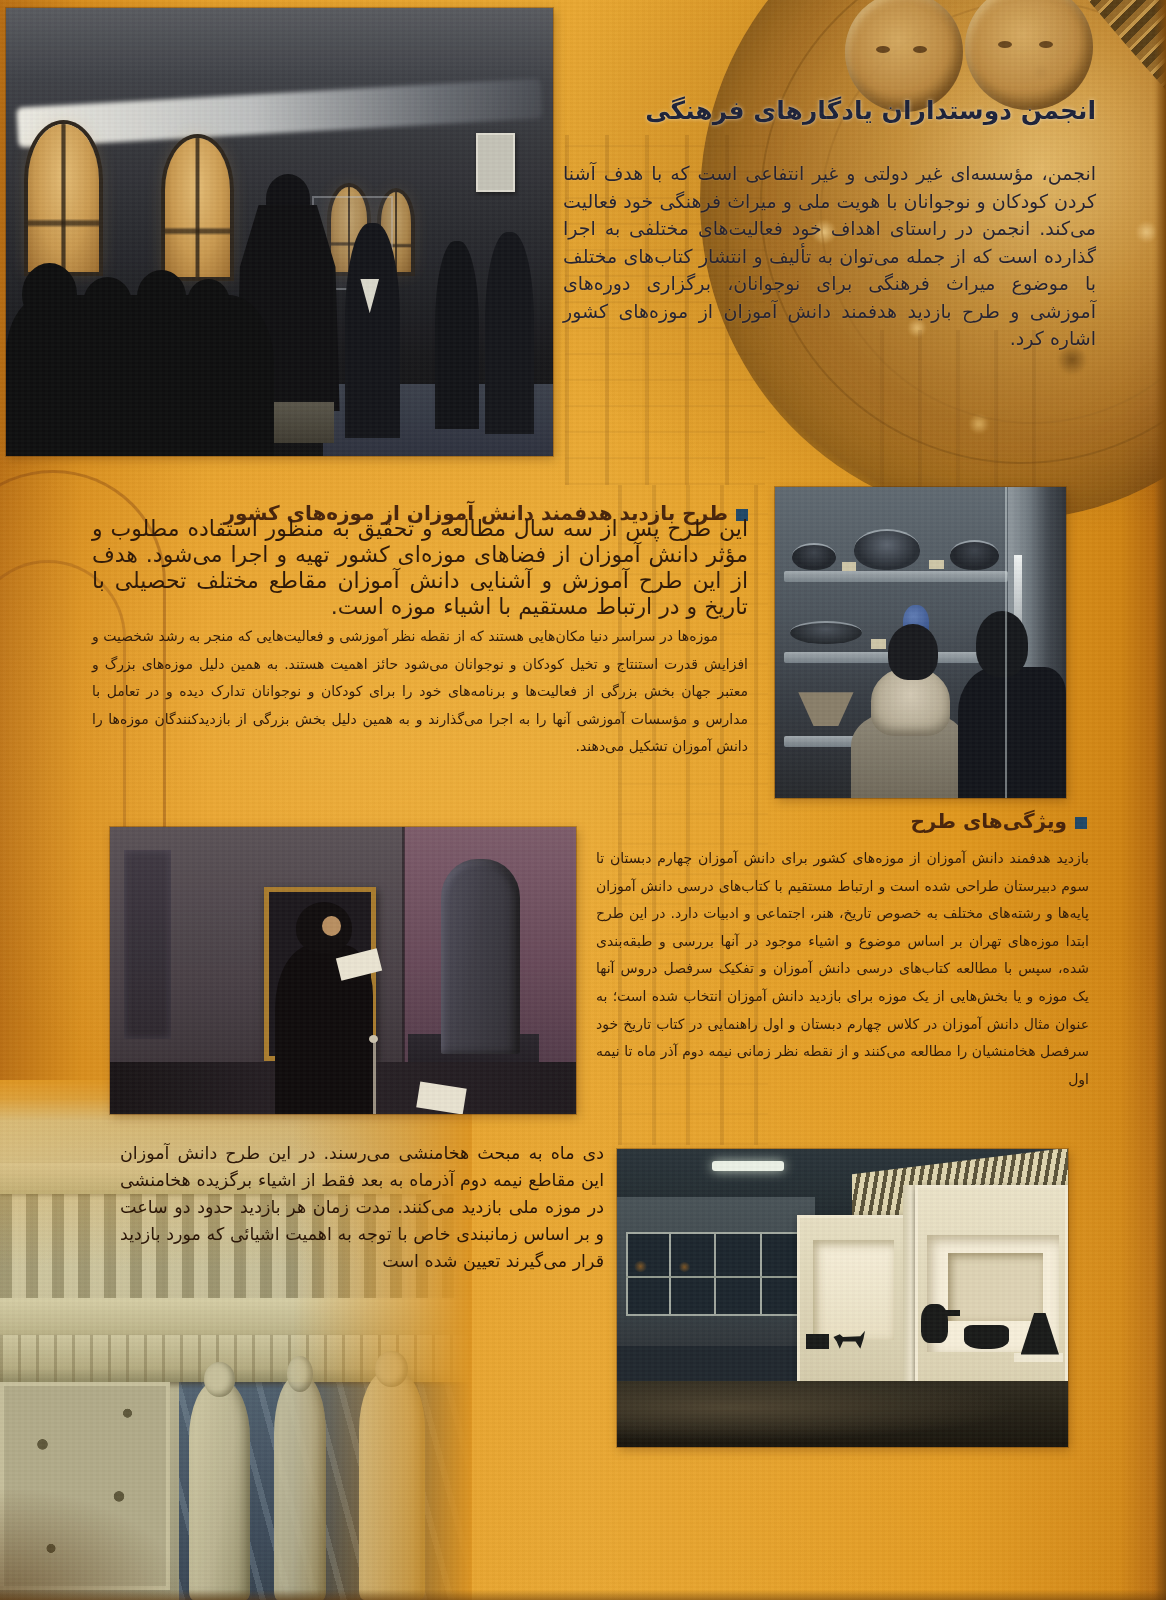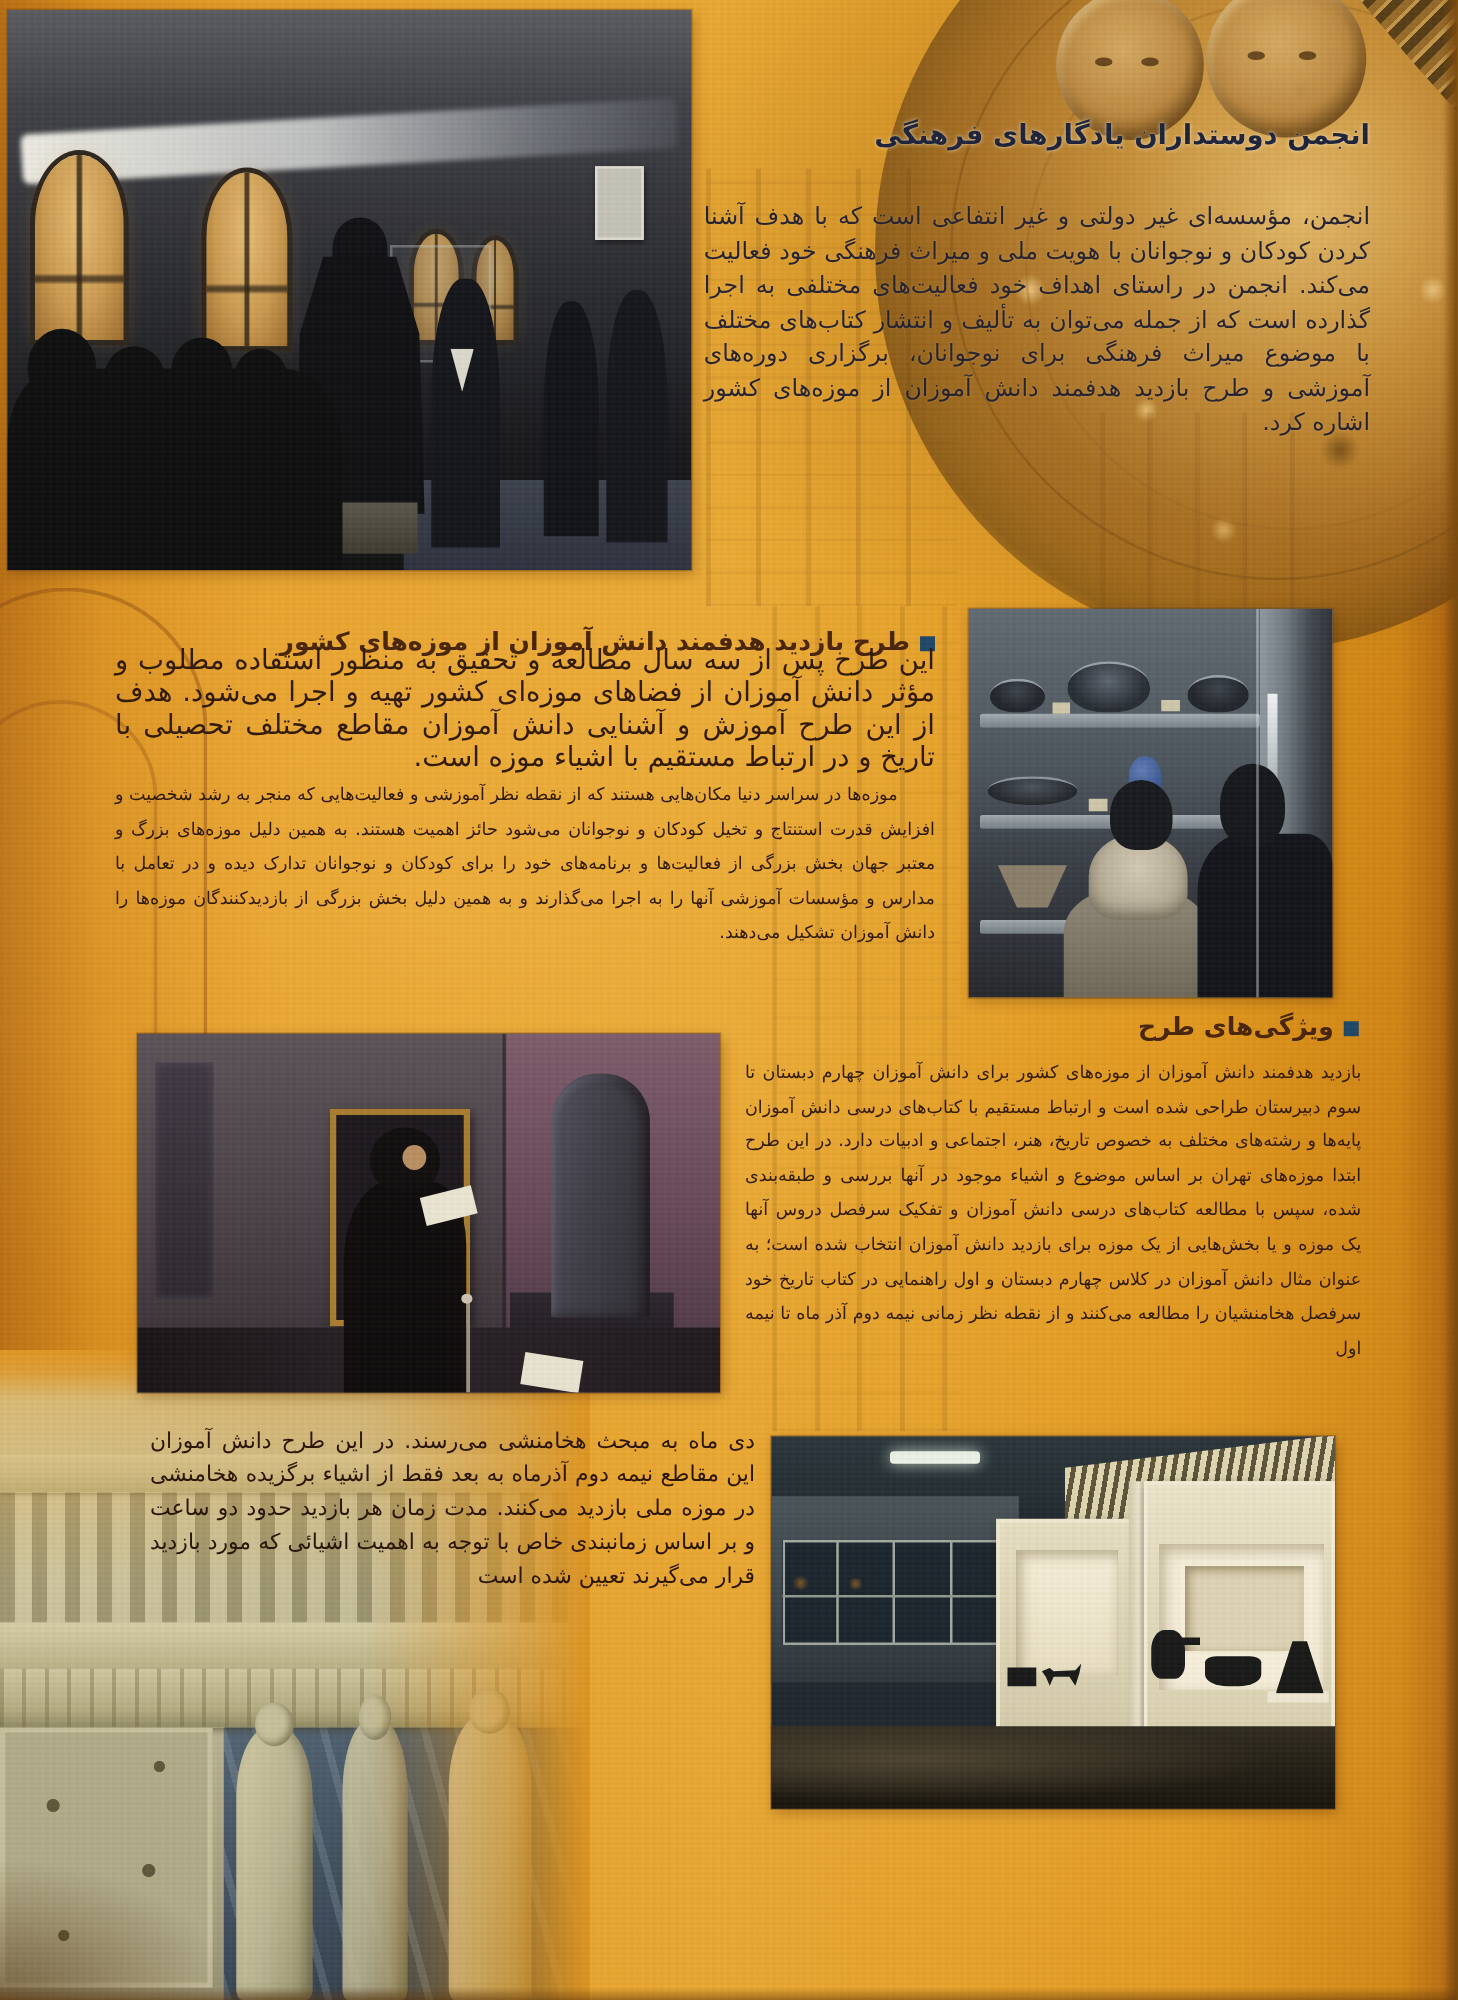--- a/index.html
+++ b/index.html
@@ -62,21 +62,21 @@
   .draft-c{left:880px;top:330px;width:160px;height:160px;opacity:.5;
     background:repeating-linear-gradient(90deg, rgba(95,55,15,.25) 0 4px, rgba(95,55,15,0) 4px 38px);}
   .arch{position:absolute;border:3px solid rgba(125,65,18,.38);border-bottom:none;
     border-radius:260px 260px 0 0;background:transparent;}
   .arch1{left:-60px;top:470px;width:220px;height:650px;}
   .arch2{left:-30px;top:560px;width:150px;height:560px;border-color:rgba(125,65,18,.28);}
 
   
   .rtl{direction:rtl;unicode-bidi:embed;}
   .masthead{position:absolute;right:70px;top:96px;width:540px;text-align:right;
-    font-size:22px;font-weight:bold;color:#19203a;letter-spacing:0;
+    font-size:25px;font-weight:bold;color:#19203a;letter-spacing:0;
     text-shadow:0 0 4px rgba(255,240,210,.55), 0 0 1px rgba(255,240,210,.8);}
   .intro{position:absolute;right:70px;top:160px;width:533px;
     font-size:19px;line-height:27.5px;color:#211f30;text-align:justify;
     text-shadow:0 0 2px rgba(255,230,180,.25);}
   .sec-heading{position:absolute;font-size:20px;font-weight:bold;color:#45220b;text-align:right;}
   .h1{left:130px;top:501px;width:620px;}
   .h2{left:600px;top:809px;width:489px;}
   .bullet{display:inline-block;width:12px;height:12px;margin-left:8px;margin-right:2px;
     background:#1c4669;vertical-align:-1px;}
   .bodytxt{position:absolute;color:#2b1607;text-align:justify;}

